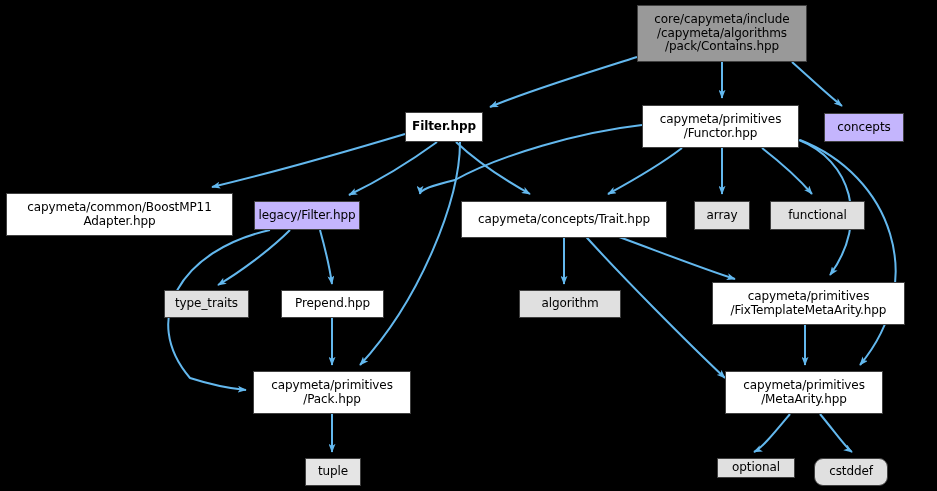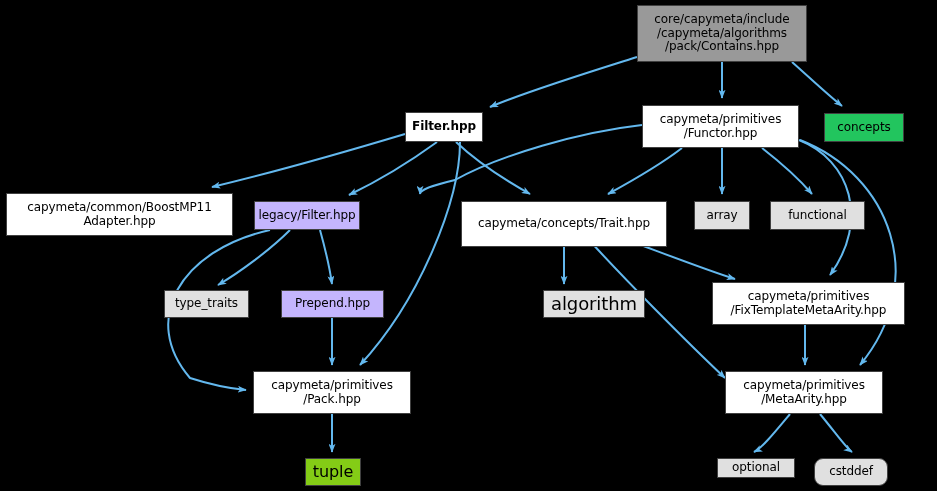--- a/index.html
+++ b/index.html
@@ -58,63 +58,63 @@
 /capymeta/algorithms
 /pack/Contains.hpp</span>
       </div>
       <div class="node white" style="left: 405px; top: 112px; width: 78px; height: 30px; font-size: 12px; background: rgb(255, 255, 255); border-color: rgb(64, 64, 64); font-weight: bold;">
         <span>Filter.hpp</span>
       </div>
       <div class="node white" style="left: 642px; top: 105px; width: 157px; height: 43px; font-size: 12px; background: rgb(255, 255, 255); border-color: rgb(64, 64, 64);">
         <span>capymeta/primitives
 /Functor.hpp</span>
       </div>
-      <div class="node grey" style="left: 824px; top: 113px; width: 80px; height: 29px; font-size: 12px; background: #22c55e; border-color: rgb(64, 64, 64);">
+      <div class="node grey" style="left: 824px; top: 113px; width: 80px; height: 29px; font-size: 12px; background: #c4b5fd; border-color: rgb(64, 64, 64);">
         <span>concepts</span>
       </div>
       <div class="node white" style="left: 6px; top: 193px; width: 227px; height: 43px; font-size: 12px; background: rgb(255, 255, 255); border-color: rgb(64, 64, 64);">
         <span>capymeta/common/BoostMP11
 Adapter.hpp</span>
       </div>
       <div class="node white" style="left: 254px; top: 201px; width: 106px; height: 29px; font-size: 12px; background: #c4b5fd; border-color: rgb(64, 64, 64);">
         <span>legacy/Filter.hpp</span>
       </div>
-      <div class="node white" style="left: 461px; top: 201px; width: 206px; height: 46px; font-size: 12px; background: rgb(255, 255, 255); border-color: rgb(64, 64, 64);">
+      <div class="node white" style="left: 461px; top: 201px; width: 206px; height: 37px; font-size: 12px; background: rgb(255, 255, 255); border-color: rgb(64, 64, 64);">
         <span>capymeta/concepts/Trait.hpp</span>
       </div>
       <div class="node grey" style="left: 694px; top: 201px; width: 56px; height: 29px; font-size: 12px; background: rgb(224, 224, 224); border-color: rgb(64, 64, 64);">
         <span>array</span>
       </div>
       <div class="node grey" style="left: 770px; top: 201px; width: 95px; height: 29px; font-size: 12px; background: rgb(224, 224, 224); border-color: rgb(64, 64, 64);">
         <span>functional</span>
       </div>
       <div class="node grey" style="left: 164px; top: 290px; width: 85px; height: 28px; font-size: 12px; background: rgb(224, 224, 224); border-color: rgb(64, 64, 64);">
         <span>type_traits</span>
       </div>
-      <div class="node white" style="left: 281px; top: 290px; width: 103px; height: 28px; font-size: 12px; background: #c4b5fd; border-color: rgb(64, 64, 64);">
+      <div class="node white" style="left: 281px; top: 290px; width: 103px; height: 28px; font-size: 12px; background: #ffffff; border-color: rgb(64, 64, 64);">
         <span>Prepend.hpp</span>
       </div>
-      <div class="node grey" style="left: 519px; top: 290px; width: 102px; height: 28px; font-size: 18px; background: rgb(224, 224, 224); border-color: rgb(64, 64, 64); margin-left: 24px;">
+      <div class="node grey" style="left: 519px; top: 290px; width: 102px; height: 28px; font-size: 12px; background: rgb(224, 224, 224); border-color: rgb(64, 64, 64);">
         <span>algorithm</span>
       </div>
       <div class="node white" style="left: 712px; top: 282px; width: 193px; height: 43px; font-size: 12px; background: rgb(255, 255, 255); border-color: rgb(64, 64, 64);">
         <span>capymeta/primitives
 /FixTemplateMetaArity.hpp</span>
       </div>
       <div class="node white" style="left: 253px; top: 371px; width: 158px; height: 43px; font-size: 12px; background: rgb(255, 255, 255); border-color: rgb(64, 64, 64);">
         <span>capymeta/primitives
 /Pack.hpp</span>
       </div>
       <div class="node white" style="left: 725px; top: 371px; width: 158px; height: 43px; font-size: 12px; background: rgb(255, 255, 255); border-color: rgb(64, 64, 64);">
         <span>capymeta/primitives
 /MetaArity.hpp</span>
       </div>
       <div class="node grey" style="left: 717px; top: 458px; width: 78px; height: 20px; font-size: 12px; background: rgb(224, 224, 224); border-color: rgb(64, 64, 64);">
         <span>optional</span>
       </div>
       <div class="node grey" style="left: 814px; top: 458px; width: 74px; height: 28px; font-size: 12px; background: rgb(224, 224, 224); border-color: rgb(64, 64, 64); border-radius: 9px;">
         <span>cstddef</span>
       </div>
-      <div class="node grey" style="left: 305px; top: 458px; width: 56px; height: 28px; font-size: 16px; background: #84cc16; border-color: rgb(64, 64, 64);">
+      <div class="node grey" style="left: 305px; top: 458px; width: 56px; height: 28px; font-size: 12px; background: #e5e5e5; border-color: rgb(64, 64, 64);">
         <span>tuple</span>
       </div>
     </div>
 </div>
 
 </body></html>

